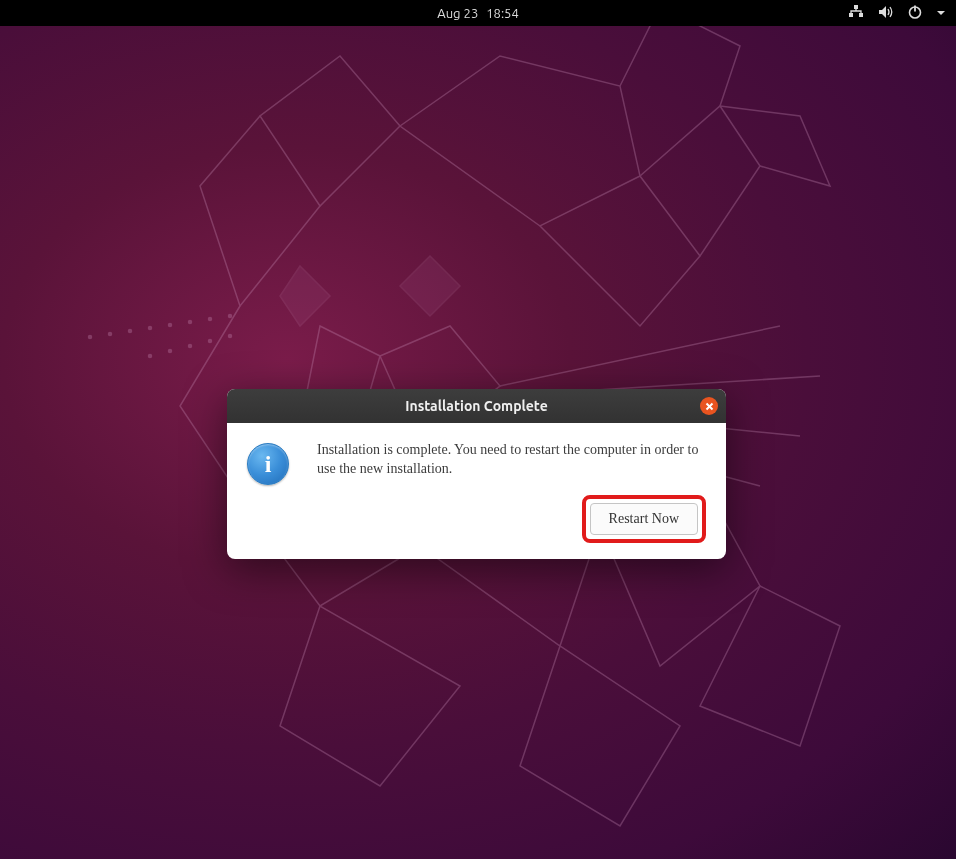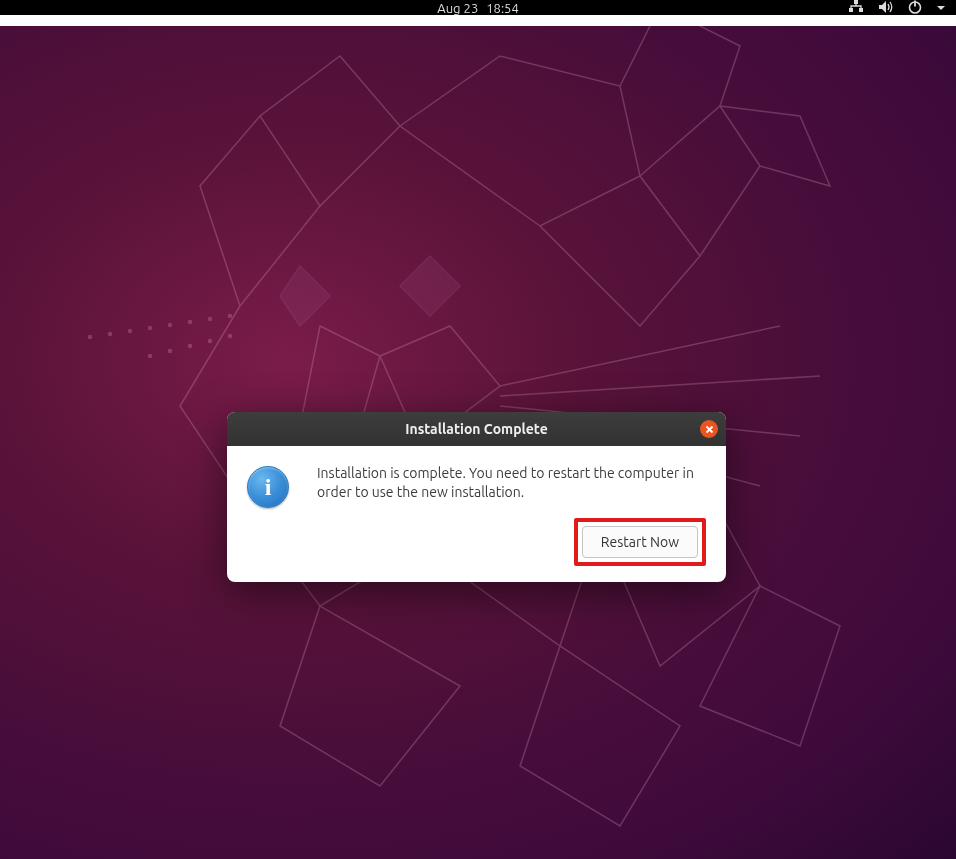--- a/index.html
+++ b/index.html
@@ -14,21 +14,21 @@
       font-family: Ubuntu, "Segoe UI", sans-serif;
       overflow: hidden;
       position: relative;
     }
 
     .top-bar {
       position: absolute;
       top: 0;
       left: 0;
       right: 0;
-      height: 15px;
+      height: 26px;
       background: #000000;
       display: flex;
       align-items: center;
       justify-content: center;
       color: #dcdcdc;
       font-size: 13px;
       z-index: 100;
     }
 
     .top-bar-center {
@@ -63,21 +63,21 @@
       top: 0;
       left: 0;
       width: 100%;
       height: 100%;
       opacity: 0.35;
     }
 
     .dialog {
       position: absolute;
       left: 227px;
-      top: 386px;
+      top: 363px;
       width: 499px;
       background: #ffffff;
       border-radius: 8px;
       box-shadow: 0 10px 40px rgba(0,0,0,0.5);
       overflow: hidden;
     }
 
     .dialog-titlebar {
       background: linear-gradient(to bottom, #3d3d3d, #323232);
       height: 34px;
@@ -129,38 +129,39 @@
       color: #fff;
       font-family: Georgia, serif;
       font-size: 24px;
       font-weight: bold;
       flex-shrink: 0;
       margin-top: 2px;
     }
 
     .dialog-content {
       flex: 1;
+      font-family: Liberation Serif, serif;
     }
 
     .dialog-message {
       color: #3c3c3c;
       font-size: 14px;
       line-height: 1.35;
     }
 
     .dialog-actions {
       display: flex;
       justify-content: flex-end;
       margin-top: 16px;
     }
 
     .restart-highlight {
       border: 4px solid #e11b1b;
       padding: 4px;
-      border-radius: 2px;
+      border-radius: 8px;
     }
 
     .restart-button {
       padding: 7px 18px;
       background: #fbfbfb;
       border: 1px solid #c5c5c5;
       border-radius: 4px;
       font-size: 14px;
       color: #333;
       cursor: pointer;

